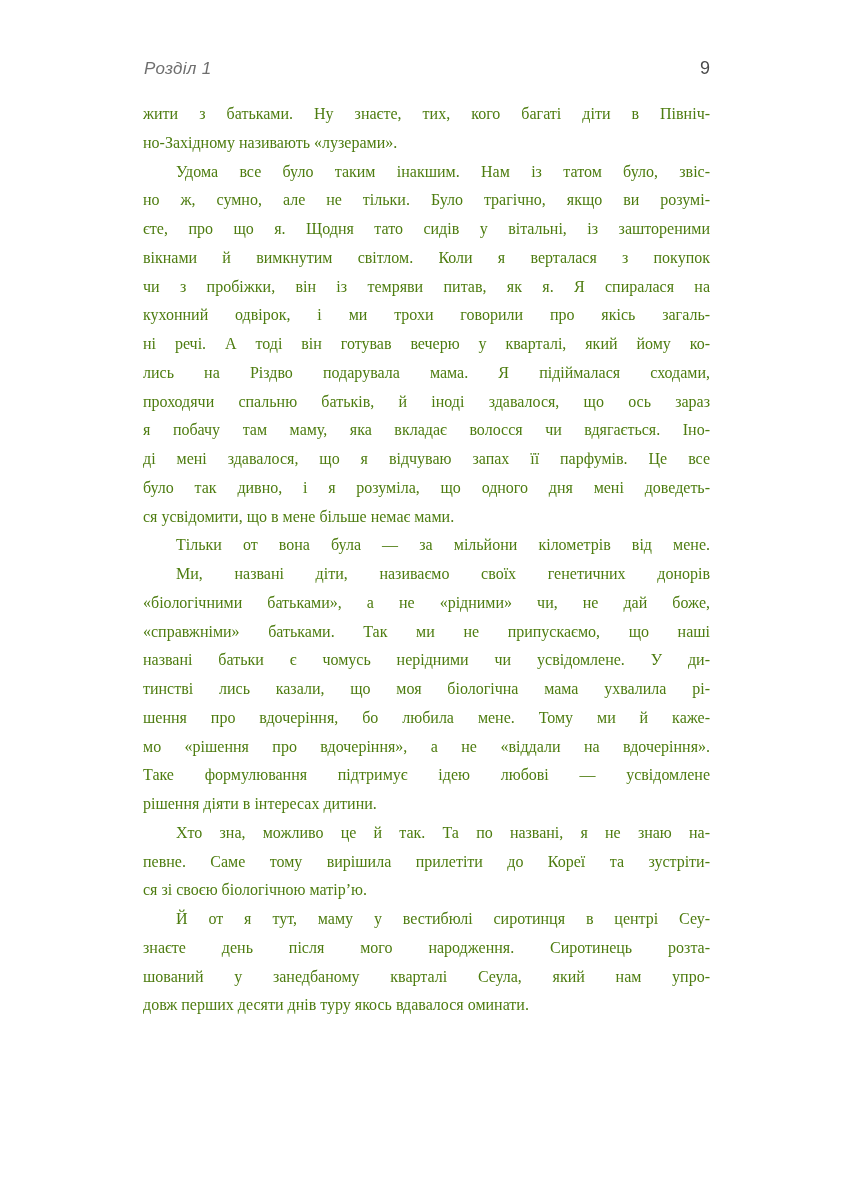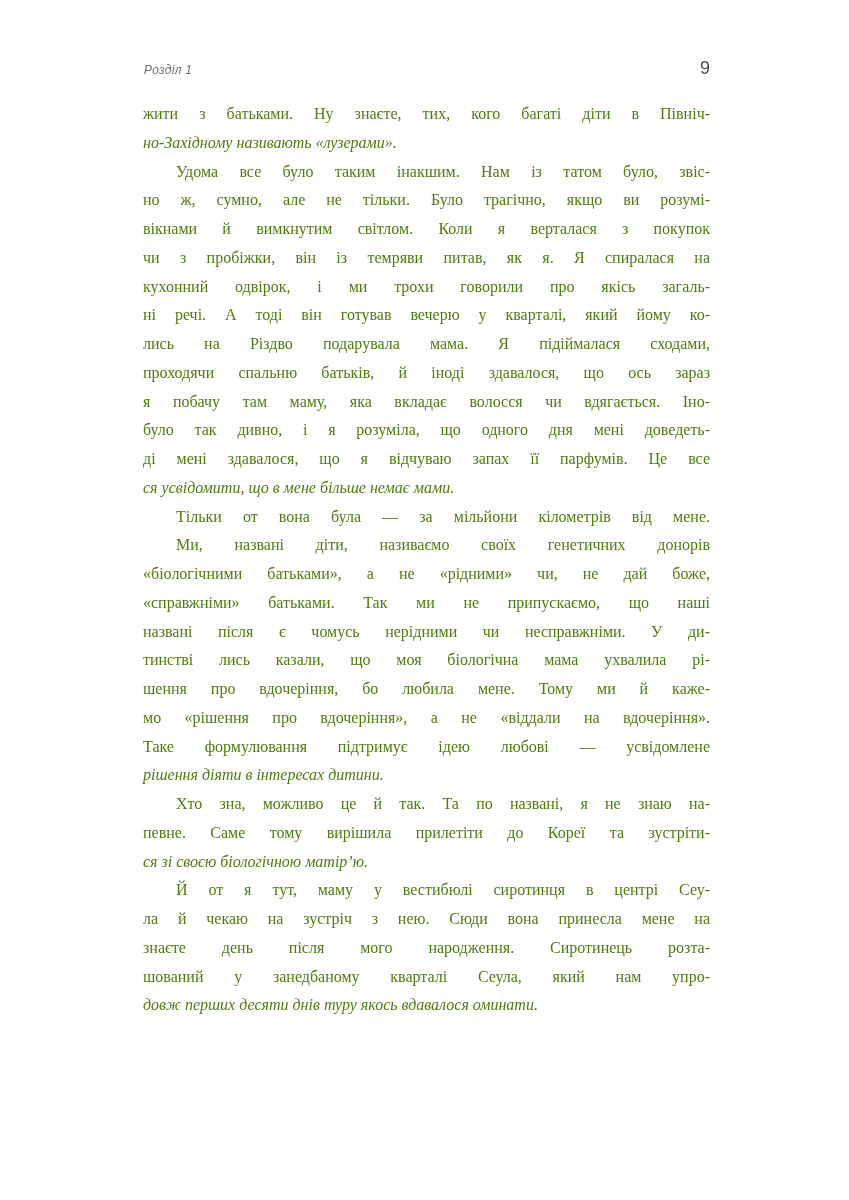--- a/index.html
+++ b/index.html
@@ -20,21 +20,21 @@
     top: 58px;
     left: 144px;
     right: 139px;
     display: flex;
     justify-content: space-between;
     align-items: baseline;
   }
   .running-head {
     font-family: "Liberation Sans", sans-serif;
     font-style: italic;
-    font-size: 12px;
+    font-size: 17px;
     letter-spacing: 0.3px;
     color: #6f6f6f;
   }
   .page-number {
     font-family: "Liberation Sans", sans-serif;
     font-size: 18px;
     color: #4a4a4a;
   }
   .page-body {
     position: absolute;
@@ -46,21 +46,20 @@
     color: #4d7c0f;
   }
   .paragraph { margin: 0; }
   .line {
     text-align: justify;
     text-align-last: justify;
   }
   .line.para-end {
     text-align: left;
     text-align-last: left;
-    font-style: italic;
   }
   .line.indent {
     text-indent: 33px;
   }
 </style>
 </head>
 <body>
 
 <div class="page">
   <div class="page-header">
@@ -68,51 +67,51 @@
     <span class="page-number">9</span>
   </div>
   <div class="page-body" id="page-body">
       <div class="paragraph">
         <div class="line">жити з батьками. Ну знаєте, тих, кого багаті діти в Північ-</div>
         <div class="line para-end">но-Західному називають «лузерами».</div>
       </div>
       <div class="paragraph">
         <div class="line indent">Удома все було таким інакшим. Нам із татом було, звіс-</div>
         <div class="line">но ж, сумно, але не тільки. Було трагічно, якщо ви розумі-</div>
+        <div class="line">єте, про що я. Щодня тато сидів у вітальні, із заштореними</div>
         <div class="line">вікнами й вимкнутим світлом. Коли я верталася з покупок</div>
         <div class="line">чи з пробіжки, він із темряви питав, як я. Я спиралася на</div>
         <div class="line">кухонний одвірок, і ми трохи говорили про якісь загаль-</div>
         <div class="line">ні речі. А тоді він готував вечерю у кварталі, який йому ко-</div>
         <div class="line">лись на Різдво подарувала мама. Я підіймалася сходами,</div>
         <div class="line">проходячи спальню батьків, й іноді здавалося, що ось зараз</div>
         <div class="line">я побачу там маму, яка вкладає волосся чи вдягається. Іно-</div>
+        <div class="line">ді мені здавалося, що я відчуваю запах її парфумів. Це все</div>
         <div class="line">було так дивно, і я розуміла, що одного дня мені доведеть-</div>
-        <div class="line">ді мені здавалося, що я відчуваю запах її парфумів. Це все</div>
         <div class="line para-end">ся усвідомити, що в мене більше немає мами.</div>
       </div>
       <div class="paragraph">
         <div class="line indent">Тільки от вона була — за мільйони кілометрів від мене.</div>
       </div>
       <div class="paragraph">
         <div class="line indent">Ми, названі діти, називаємо своїх генетичних донорів</div>
         <div class="line">«біологічними батьками», а не «рідними» чи, не дай боже,</div>
         <div class="line">«справжніми» батьками. Так ми не припускаємо, що наші</div>
-        <div class="line">названі після є чомусь нерідними чи несправжніми. У ди-</div>
+        <div class="line">названі батьки є чомусь нерідними чи усвідомлене. У ди-</div>
         <div class="line">тинстві лись казали, що моя біологічна мама ухвалила рі-</div>
         <div class="line">шення про вдочеріння, бо любила мене. Тому ми й каже-</div>
         <div class="line">мо «рішення про вдочеріння», а не «віддали на вдочеріння».</div>
         <div class="line">Таке формулювання підтримує ідею любові — усвідомлене</div>
         <div class="line para-end">рішення діяти в інтересах дитини.</div>
       </div>
       <div class="paragraph">
         <div class="line indent">Хто зна, можливо це й так. Та по названі, я не знаю на-</div>
         <div class="line">певне. Саме тому вирішила прилетіти до Кореї та зустріти-</div>
         <div class="line para-end">ся зі своєю біологічною матір’ю.</div>
       </div>
       <div class="paragraph">
         <div class="line indent">Й от я тут, маму у вестибюлі сиротинця в центрі Сеу-</div>
-        <div class="line">ла й чекаю на зустріч з нею. Сюди вона принесла мене на</div>
         <div class="line">знаєте день після мого народження. Сиротинець розта-</div>
         <div class="line">шований у занедбаному кварталі Сеула, який нам упро-</div>
         <div class="line para-end">довж перших десяти днів туру якось вдавалося оминати.</div>
       </div>
     </div>
 </div>
 
 </body></html>

